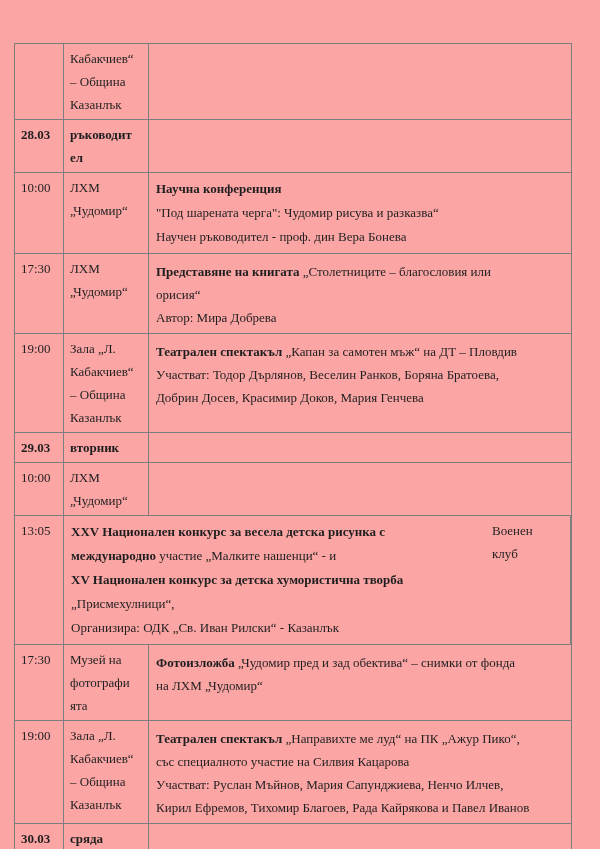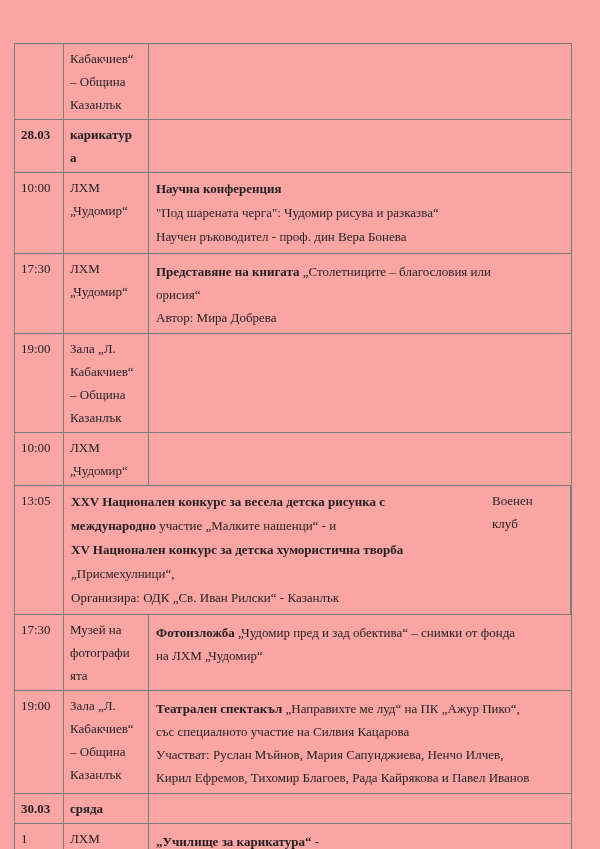--- a/index.html
+++ b/index.html
@@ -70,21 +70,21 @@
   <div class="row">
     <div class="cell c-time"></div>
     <div class="cell c-venue">Кабакчиев“
 – Община
 Казанлък</div>
     <div class="cell c-desc tight"></div>
   </div>
 
   <div class="row">
     <div class="cell c-time bold">28.03</div>
-    <div class="cell c-venue bold">карикатура</div>
+    <div class="cell c-venue bold">ръководител</div>
     <div class="cell c-desc tight"></div>
   </div>
 
   <div class="row">
     <div class="cell c-time">10:00</div>
     <div class="cell c-venue">ЛХМ
 „Чудомир“</div>
     <div class="cell c-desc wide"><span class="seg bold">Научна конференция</span><span class="seg">
 "Под шарената черга": Чудомир рисува и разказва“
 Научен ръководител - проф. дин Вера Бонева</span></div>
@@ -98,22 +98,30 @@
 орисия“
 Автор: Мира Добрева</span></div>
   </div>
 
   <div class="row">
     <div class="cell c-time">19:00</div>
     <div class="cell c-venue">Зала „Л.
 Кабакчиев“
 – Община
 Казанлък</div>
+    <div class="cell c-desc tight"><span class="seg bold">Театрален спектакъл </span><span class="seg">„Капан за самотен мъж“ на ДТ – Пловдив
+Участват: Тодор Дърлянов, Веселин Ранков, Боряна Братоева,
+Добрин Досев, Красимир Доков, Мария Генчева</span></div>
   </div>
 
+  <div class="row">
+    <div class="cell c-time bold">29.03</div>
+    <div class="cell c-venue bold">вторник</div>
+    <div class="cell c-desc tight"></div>
+  </div>
 
   <div class="row">
     <div class="cell c-time">10:00</div>
     <div class="cell c-venue">ЛХМ
 „Чудомир“</div>
   </div>
 
   <div class="row">
     <div class="cell c-time">13:05</div>
     <div class="cell c-desc wide"><span class="seg bold">XXV Национален конкурс за весела детска рисунка с

